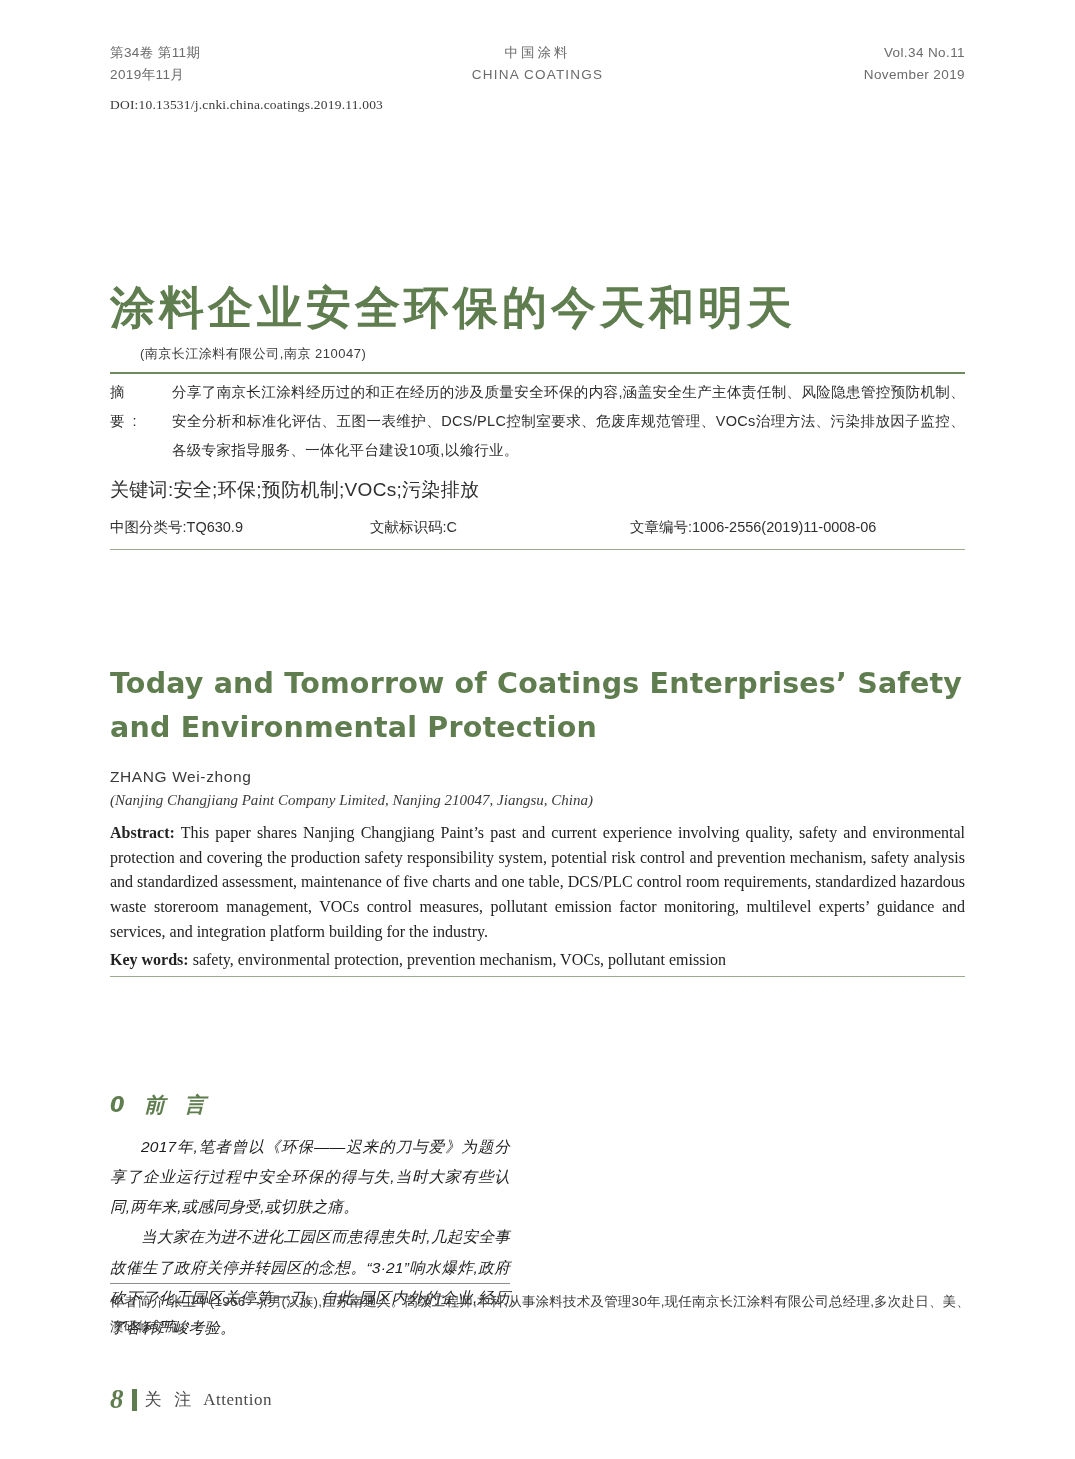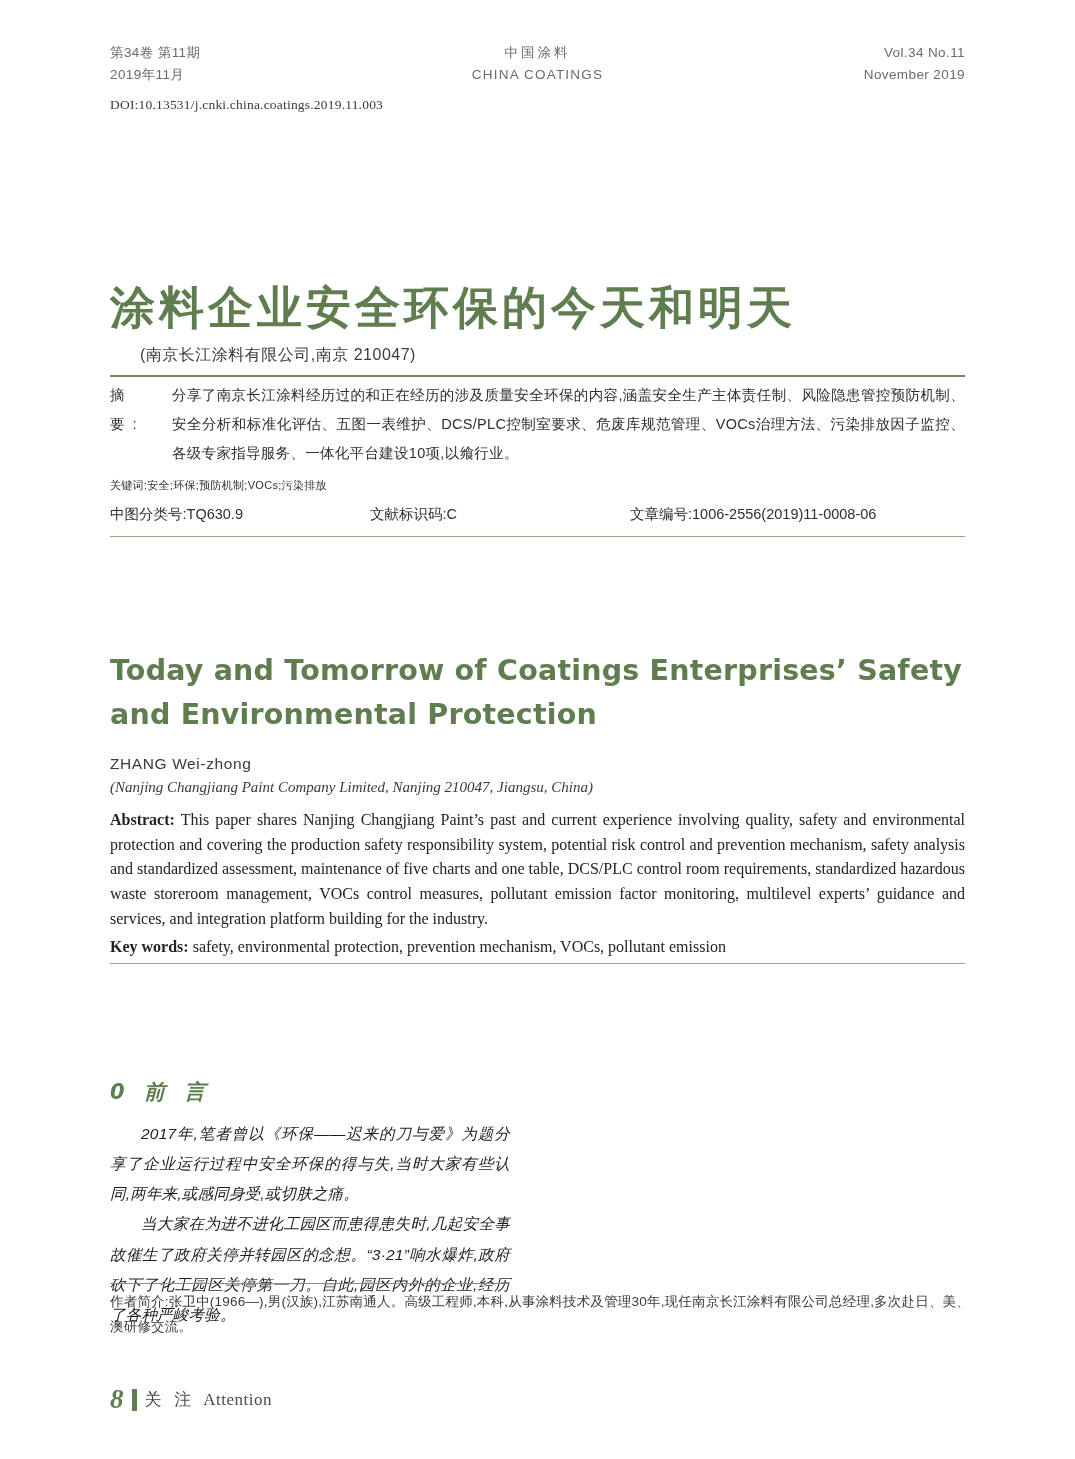--- a/index.html
+++ b/index.html
@@ -73,21 +73,21 @@
     padding-left: 26px;
   }
   .sq {
     display: inline-block;
     width: 9px; height: 9px;
     border: 1px solid #6a6a6a;
     margin-right: 2px;
   }
   .affil-cn {
     margin-top: 10px;
-    font-size: 16px;
+    font-size: 13px;
     color: #3c3c3c;
     letter-spacing: 0.5px;
     padding-left: 30px;
   }
   .rule {
     margin-top: 9px;
     border-top: 2px solid #6f8a5c;
     width: 100%;
   }
   .rule.thin { border-top: 1px solid #9aab8d; margin-top: 7px; }
@@ -104,21 +104,21 @@
     float: left;
     width: 58px;
     letter-spacing: 8px;
   }
   .abs-cn .body {
     margin-left: 62px;
     text-align: justify;
   }
   .kw-cn {
     margin-top: 6px;
-    font-size: 11px;
+    font-size: 19px;
     color: #2f2f2f;
     letter-spacing: 0.3px;
     line-height: 2.0;
   }
   .clsrow {
     margin-top: 4px;
     display: flex;
     font-size: 14.5px;
     color: #2f2f2f;
     line-height: 2.0;

